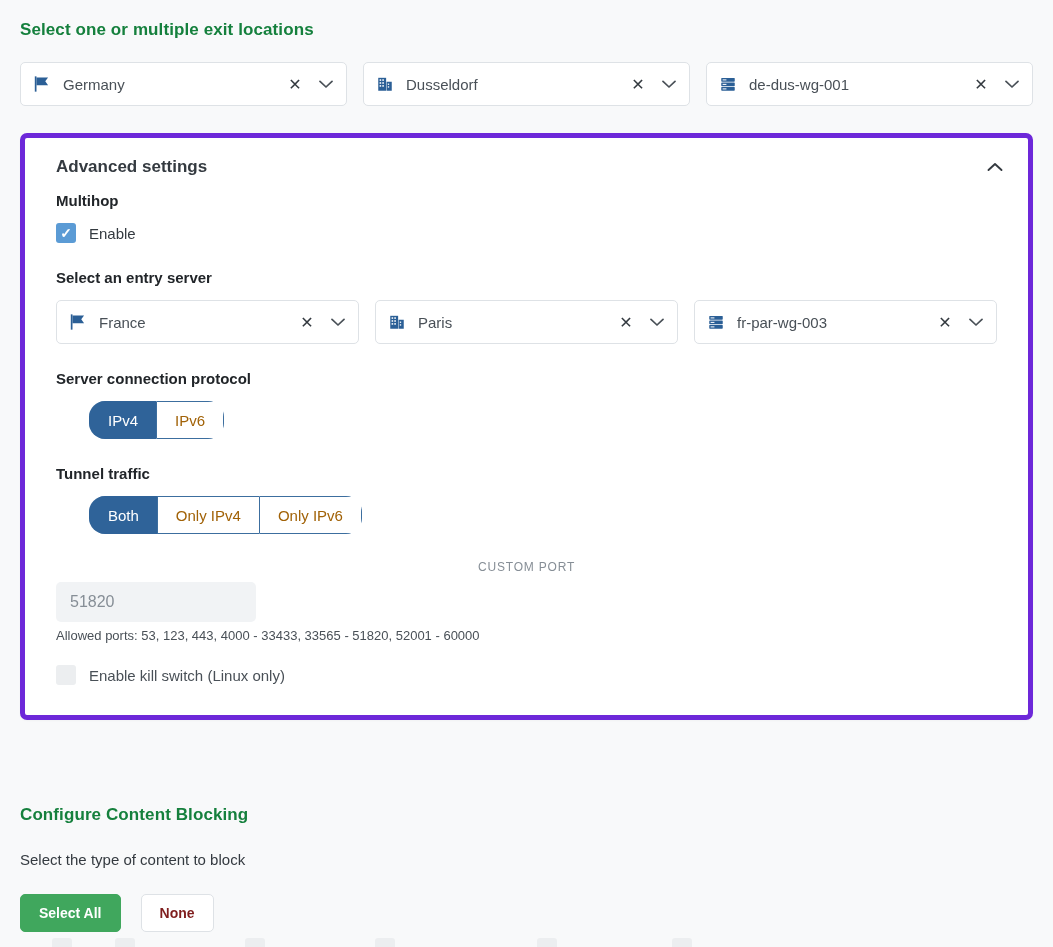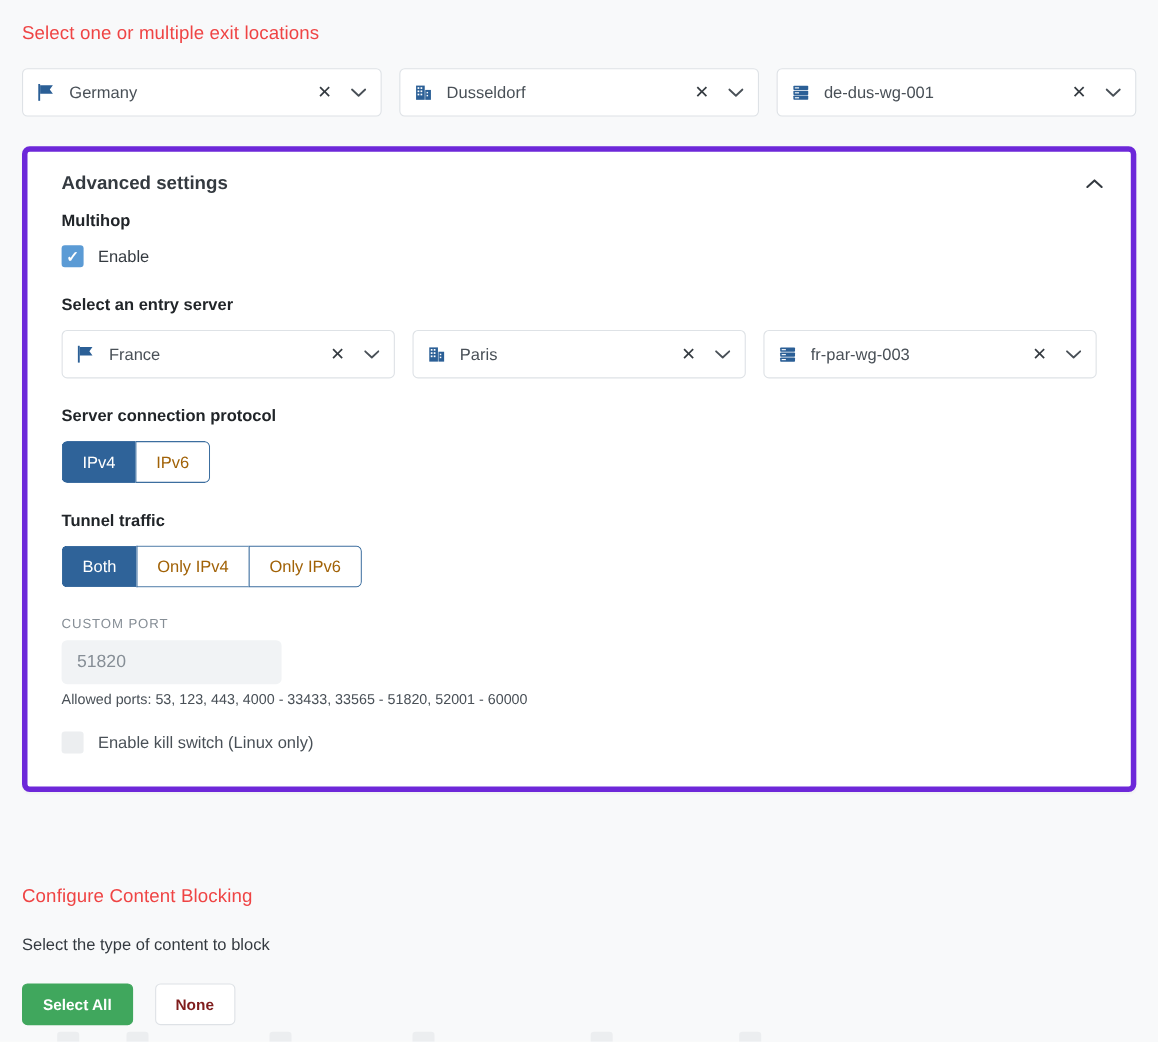--- a/index.html
+++ b/index.html
@@ -9,22 +9,22 @@
     background: #f8f9fa;
     font-family: "Liberation Sans", sans-serif;
     color: #343a40;
     overflow: hidden;
   }
   .page { position: relative; width: 1053px; height: 947px; }
 
   
   .section-title {
     font-size: 17px;
-    font-weight: normal;
-    color: #ef4444;
+    font-weight: bold;
+    color: #15803d;
     letter-spacing: .1px;
   }
   .sub-label {
     font-size: 15px;
     font-weight: bold;
     color: #212529;
   }
   .plain-text { font-size: 15px; color: #343a40; }
 
   
@@ -92,21 +92,21 @@
     display: flex; align-items: center; justify-content: center;
     cursor: pointer;
   }
   .cb.on { background: #5b9bd5; }
   .cb.off { background: #eceef0; }
   .cb .tick { color: #fff; font-size: 14px; line-height: 1; font-weight: bold; }
   .cb-label { font-size: 15px; color: #343a40; }
   .cb-label.muted { color: #495057; }
 
   
-  .seg { display: inline-flex; border-radius: 5px; overflow: hidden; }
+  .seg { display: inline-flex; border-radius: 16px; overflow: hidden; margin-left: 33px; }
   .seg .b {
     font-family: "Liberation Sans", sans-serif;
     font-size: 15px;
     padding: 0 18px;
     height: 38px;
     display: flex; align-items: center; justify-content: center;
     background: #fff;
     color: #a16207;
     border: 1px solid #3c6e9f;
     border-right-width: 0;
@@ -160,21 +160,21 @@
   .cut-cb {
     position: absolute;
     bottom: 0;
     width: 20px; height: 9px;
     background: #eceef0;
     border-top-left-radius: 3px;
     border-top-right-radius: 3px;
   }
 
   .mb6 { margin-bottom: 6px; }
-  .mb8 { margin-bottom: 8px; }
+  .mb8 { margin-bottom: 8px; text-align: center; }
   .mb14 { margin-bottom: 14px; }
   .mb22 { margin-bottom: 22px; }
   .mb26 { margin-bottom: 26px; }
 </style>
 </head>
 <body>
 
 <div class="page">
 
   <div style="position:absolute; left:20px; top:20px; width:1013px;">

